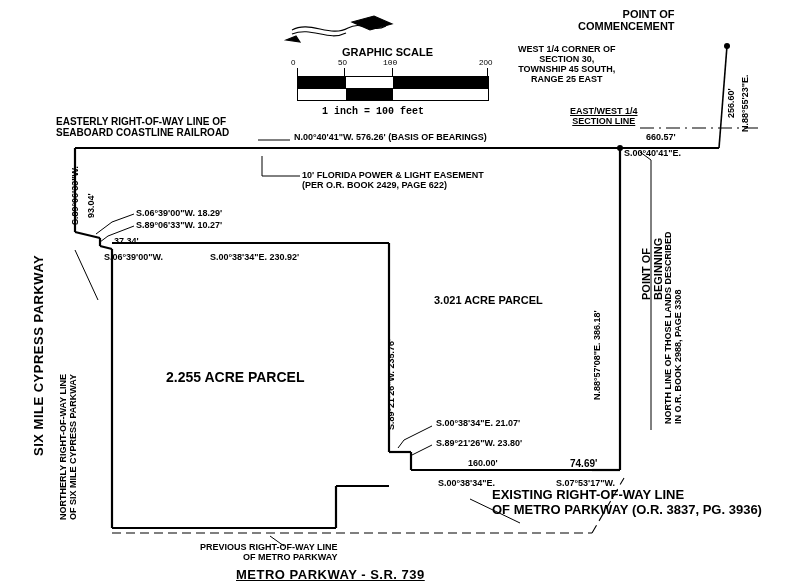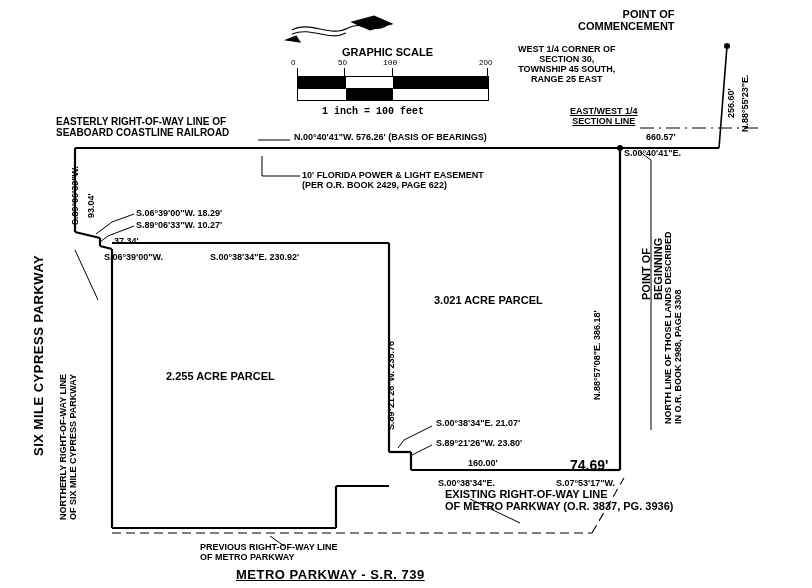--- a/index.html
+++ b/index.html
@@ -143,34 +143,34 @@
 <div class="lbl b" style="left:136px; top:208px; font-size:9px;">S.06°39'00"W. 18.29'</div>
 <div class="lbl b" style="left:136px; top:220px; font-size:9px;">S.89°06'33"W. 10.27'</div>
 <div class="lbl b" style="left:114px; top:236px; font-size:9px;">37.34'</div>
 <div class="lbl b" style="left:104px; top:252px; font-size:9px;">S.06°39'00"W.</div>
 
 <div class="lbl b" style="left:210px; top:252px; font-size:9px;">S.00°38'34"E. 230.92'</div>
 
 <div class="lbl b" style="left:386px; top:430px; font-size:9px; transform:rotate(-90deg); transform-origin:0 0;">S.89°21'26"W. 235.76'</div>
 
 <div class="lbl b" style="left:434px; top:294px; font-size:11px;">3.021 ACRE PARCEL</div>
-<div class="lbl b" style="left:166px; top:370px; font-size:11px;">2.255 ACRE PARCEL</div>
+<div class="lbl b" style="left:166px; top:370px; font-size:14px;">2.255 ACRE PARCEL</div>
 
 <div class="lbl b" style="left:436px; top:418px; font-size:9px;">S.00°38'34"E. 21.07'</div>
 <div class="lbl b" style="left:436px; top:438px; font-size:9px;">S.89°21'26"W. 23.80'</div>
 
 <div class="lbl b" style="left:468px; top:458px; font-size:9px;">160.00'</div>
 <div class="lbl b" style="left:438px; top:478px; font-size:9px;">S.00°38'34"E.</div>
-<div class="lbl b" style="left:570px; top:458px; font-size:14px;text-align:right;">74.69'</div>
+<div class="lbl b" style="left:570px; top:458px; font-size:10px;text-align:right;">74.69'</div>
 <div class="lbl b" style="left:556px; top:478px; font-size:9px;">S.07°53'17"W.</div>
 
 <div class="lbl b" style="left:32px; top:456px; font-size:13px; letter-spacing:0.5px; transform:rotate(-90deg); transform-origin:0 0;">SIX MILE CYPRESS PARKWAY</div>
 
 <div class="lbl b" style="left:58px; top:520px; font-size:9px; transform:rotate(-90deg); transform-origin:0 0;">NORTHERLY RIGHT-OF-WAY LINE
 OF SIX MILE CYPRESS PARKWAY</div>
 
-<div class="lbl b" style="left:200px; top:542px; font-size:9px;">PREVIOUS RIGHT-OF-WAY LINE
+<div class="lbl b" style="left:200px; top:542px; font-size:9px;text-align:right;">PREVIOUS RIGHT-OF-WAY LINE
 OF METRO PARKWAY</div>
 
-<div class="lbl b" style="left:445px; top:488px; font-size:11px;">EXISTING RIGHT-OF-WAY LINE
+<div class="lbl b" style="left:492px; top:488px; font-size:13px;">EXISTING RIGHT-OF-WAY LINE
 OF METRO PARKWAY (O.R. 3837, PG. 3936)</div>
 
 <div class="lbl b" style="left:236px; top:568px; font-size:13px; letter-spacing:0.5px;text-decoration:underline;">METRO PARKWAY - S.R. 739</div>
 
 </body></html>

